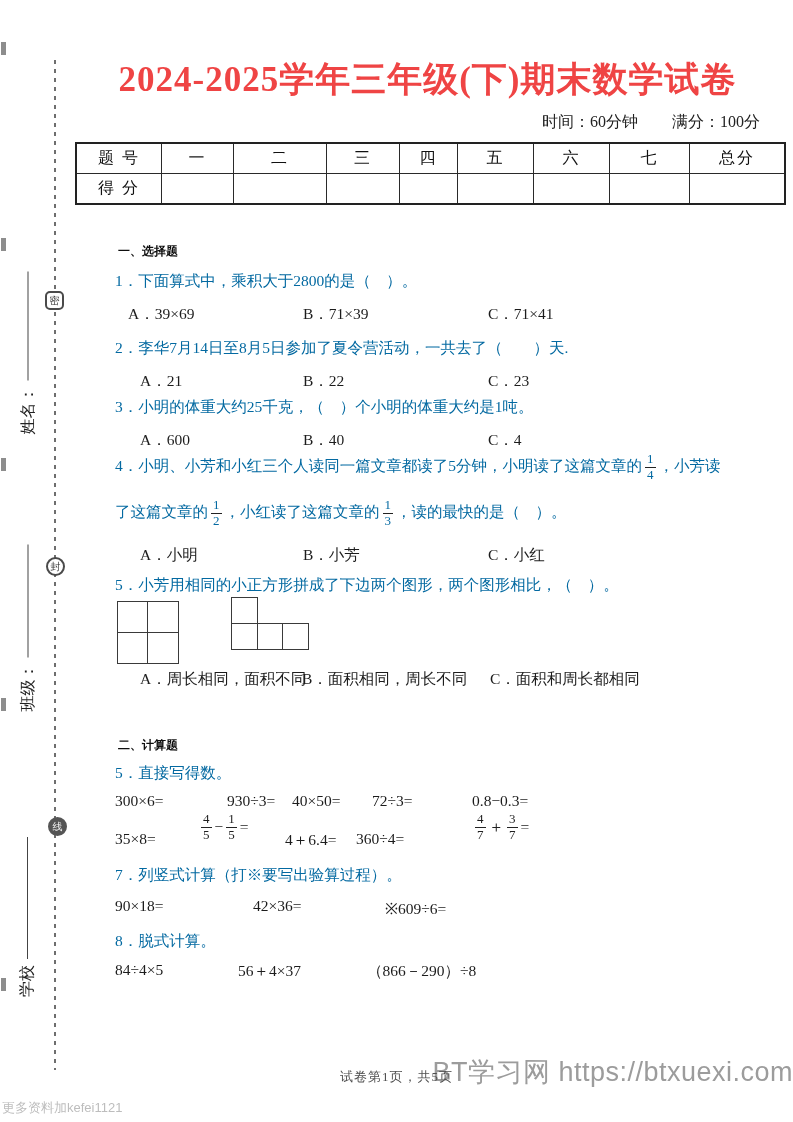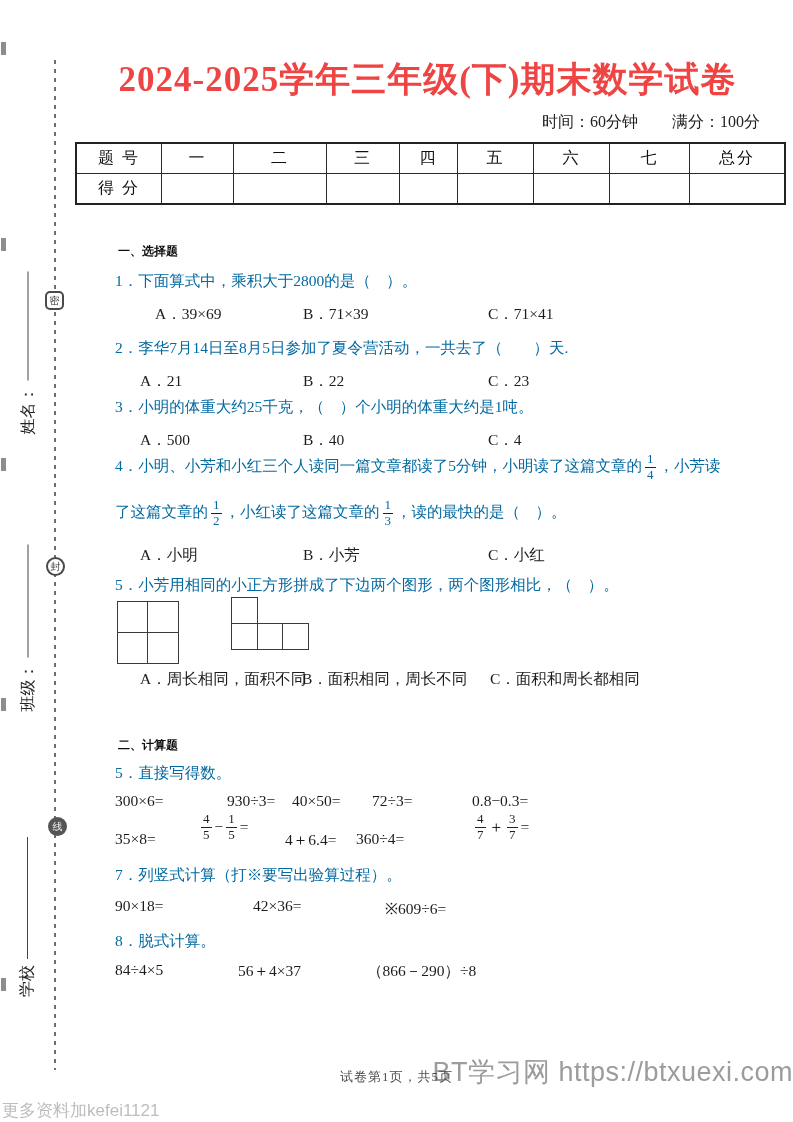--- a/index.html
+++ b/index.html
@@ -81,21 +81,21 @@
     left:0;right:0;top:1054px;text-align:right;
     font-family:"Liberation Sans","DejaVu Sans",sans-serif;
     font-size:27px;color:#9c9c9c;letter-spacing:0.5px;
   }
   .page-footer{
     left:0;right:0;top:1068px;text-align:center;
     font-size:13px;color:#4f4f4f;letter-spacing:1px;
   }
   .promo{
     left:2px;top:1099px;font-family:"Liberation Sans","DejaVu Sans",sans-serif;
-    font-size:17px;color:#bdbdbd;text-align:center;
+    font-size:13px;color:#bdbdbd;text-align:center;
   }
 </style>
 </head>
 <body>
 
 <div class="mark" style="top:42px"></div>
 <div class="mark" style="top:238px"></div>
 <div class="mark" style="top:458px"></div>
 <div class="mark" style="top:698px"></div>
 <div class="mark" style="top:978px"></div>
@@ -140,31 +140,31 @@
   <div class="st-cell last-row"></div>
   <div class="st-cell last-row"></div>
   <div class="st-cell last-row"></div>
   <div class="st-cell last-row"></div>
   <div class="st-cell last-row last-col"></div>
 </div>
 
 <div class="abs sec-title" style="top:243px">一、选择题</div>
 
 <div class="abs qline" style="top:271px">1．下面算式中，乘积大于2800的是（　）。</div>
-<span class="opt" style="left:155px;top:304px">A．39×69</span>
+<span class="opt" style="left:128px;top:304px">A．39×69</span>
 <span class="opt" style="left:303px;top:304px">B．71×39</span>
 <span class="opt" style="left:488px;top:304px">C．71×41</span>
 
 <div class="abs qline" style="top:338px">2．李华7月14日至8月5日参加了夏令营活动，一共去了（　　）天.</div>
 <span class="opt" style="left:140px;top:371px">A．21</span>
 <span class="opt" style="left:303px;top:371px">B．22</span>
 <span class="opt" style="left:488px;top:371px">C．23</span>
 
 <div class="abs qline" style="top:397px">3．小明的体重大约25千克，（　）个小明的体重大约是1吨。</div>
-<span class="opt" style="left:140px;top:430px">A．500</span>
+<span class="opt" style="left:140px;top:430px">A．600</span>
 <span class="opt" style="left:303px;top:430px">B．40</span>
 <span class="opt" style="left:488px;top:430px">C．4</span>
 
 <div class="abs qline" style="top:452px">
   <span>4．小明、小芳和小红三个人读同一篇文章都读了5分钟，小明读了这篇文章的</span><span class="frac">
       <span>1</span>
       <span class="den">4</span>
     </span><span>，小芳读</span>
 </div>
 <div class="abs qline" style="top:498px">

